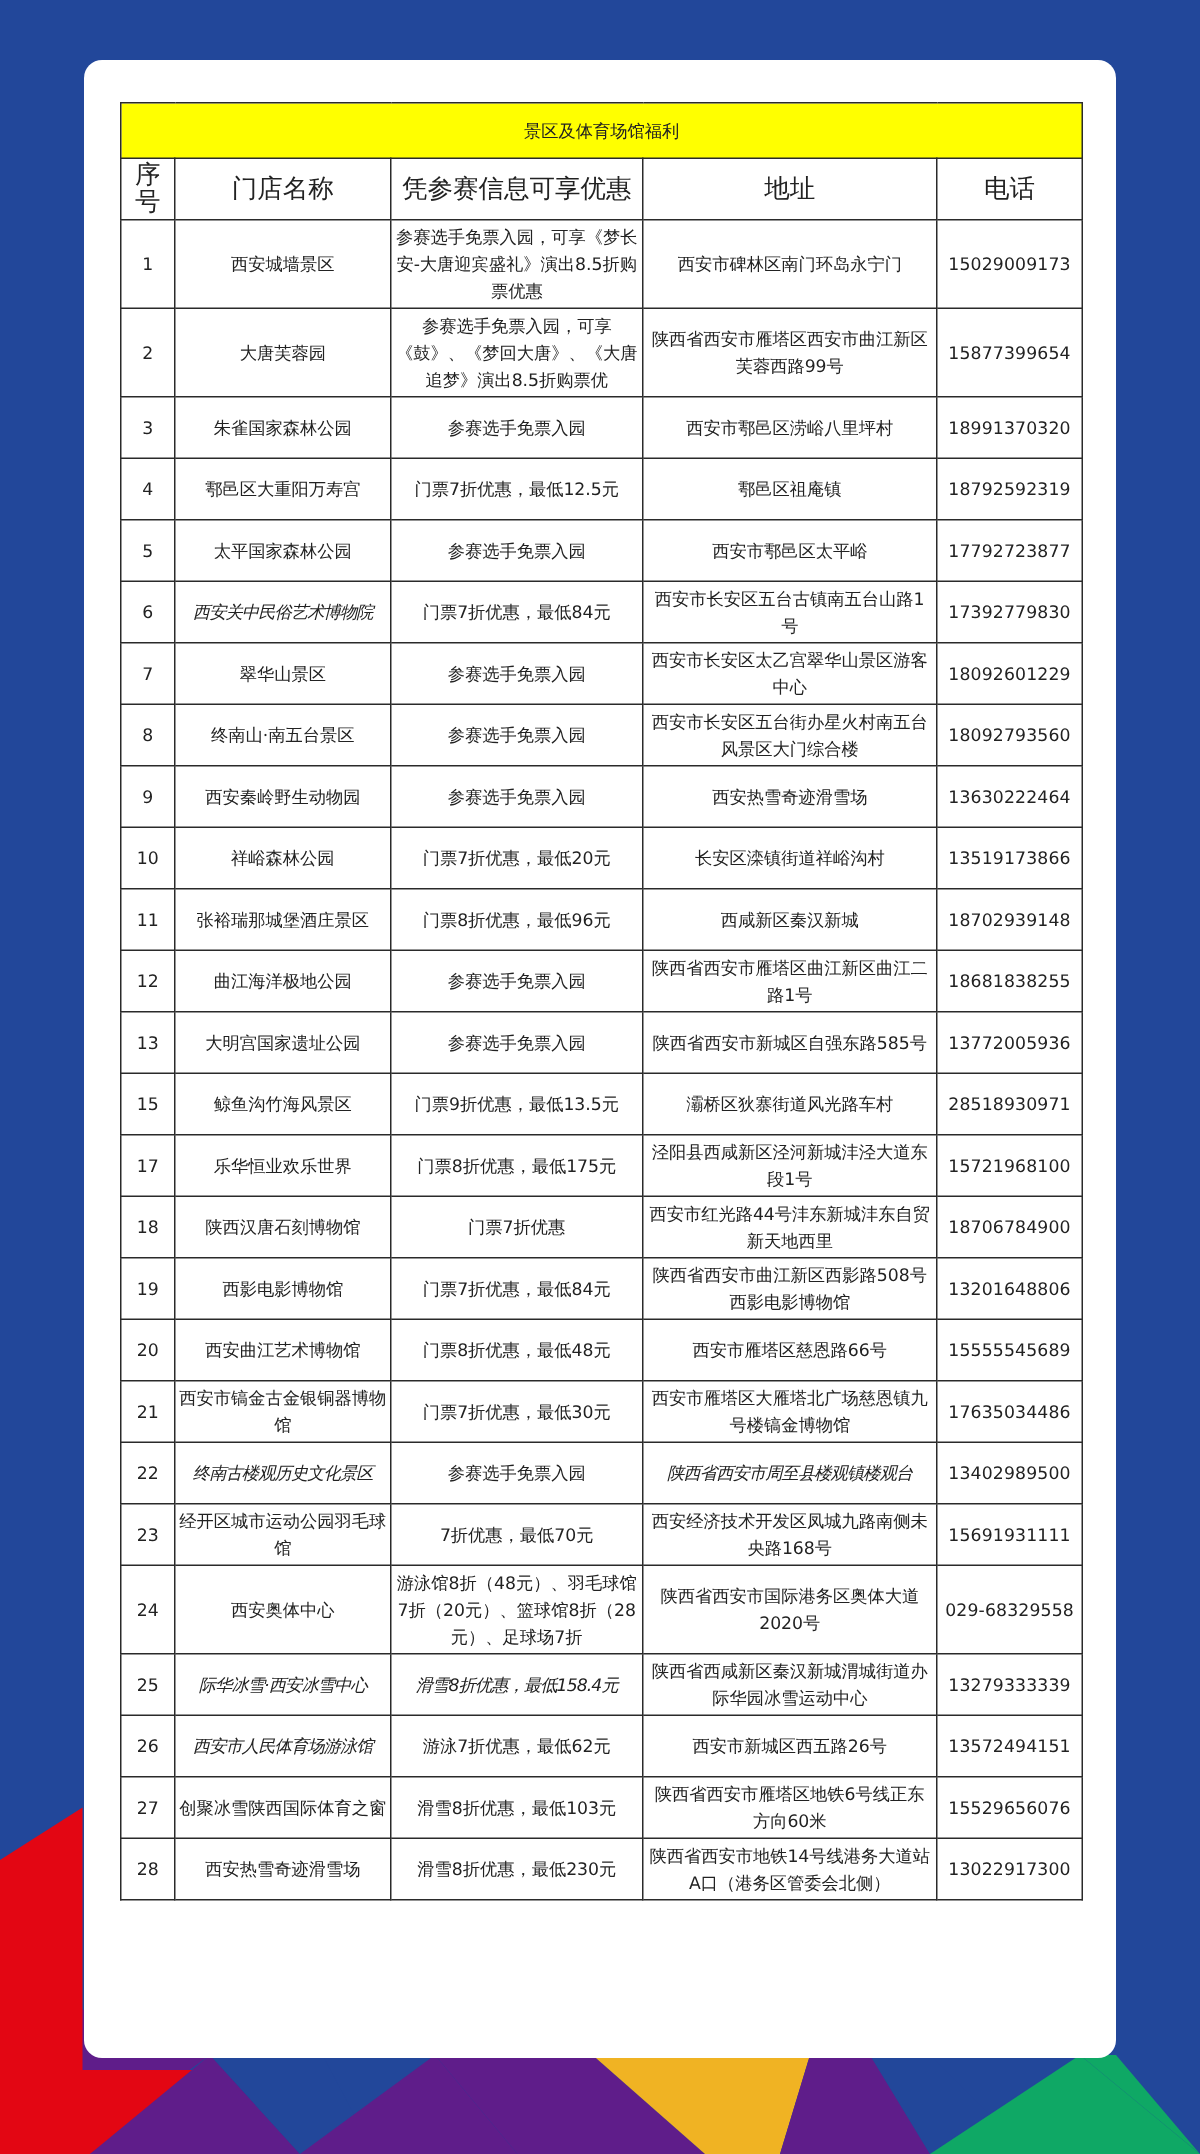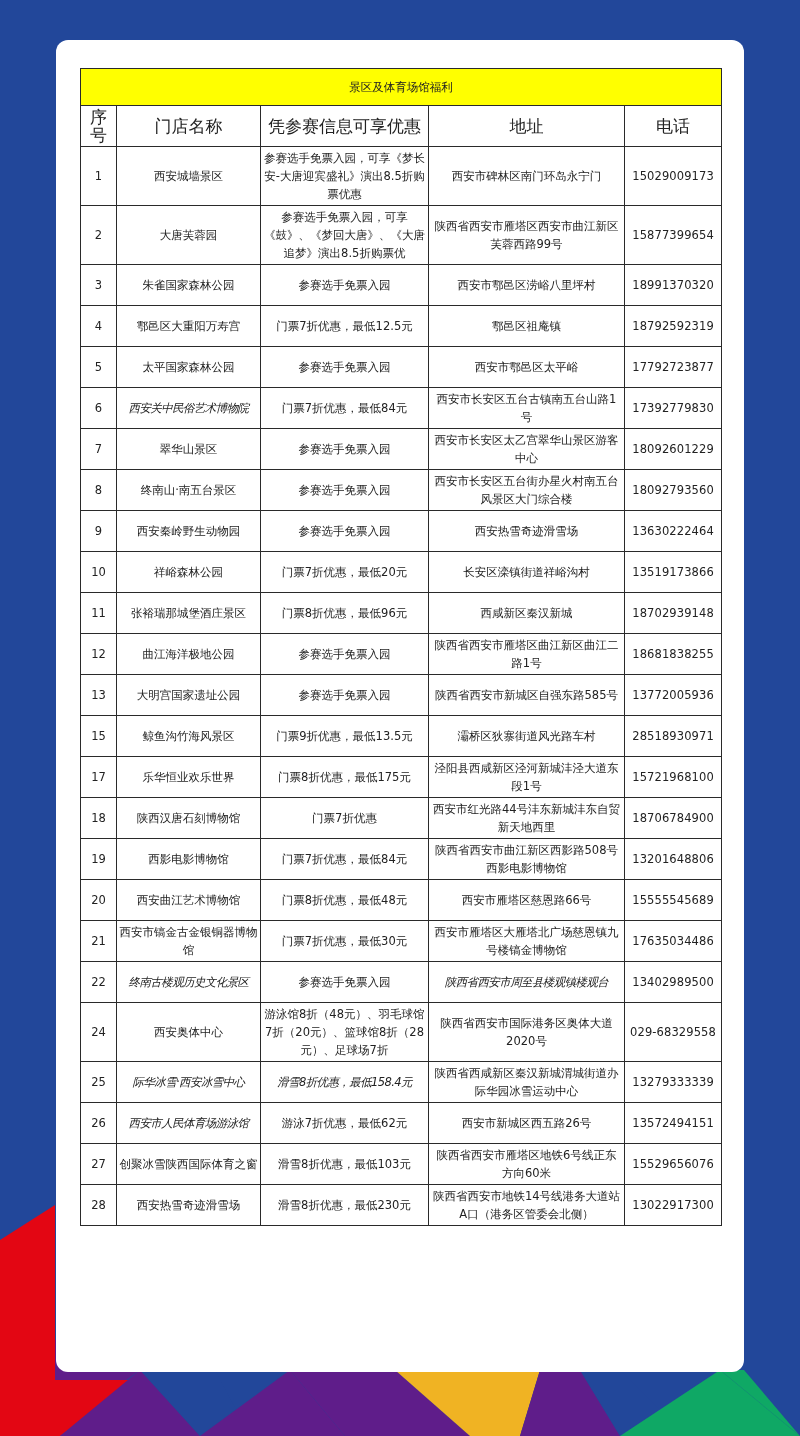--- a/index.html
+++ b/index.html
@@ -205,20 +205,27 @@
           <td>西安市雁塔区大雁塔北广场慈恩镇九号楼镐金博物馆</td>
           <td class="phone">17635034486</td>
         </tr>
         <tr>
           <td class="idx">22</td>
           <td class="tight">终南古楼观历史文化景区</td>
           <td>参赛选手免票入园</td>
           <td class="tight">陕西省西安市周至县楼观镇楼观台</td>
           <td class="phone">13402989500</td>
         </tr>
+        <tr>
+          <td class="idx">23</td>
+          <td>经开区城市运动公园羽毛球馆</td>
+          <td>7折优惠，最低70元</td>
+          <td>西安经济技术开发区凤城九路南侧未央路168号</td>
+          <td class="phone">15691931111</td>
+        </tr>
         <tr class="tall">
           <td class="idx">24</td>
           <td>西安奥体中心</td>
           <td>游泳馆8折（48元）、羽毛球馆7折（20元）、篮球馆8折（28元）、足球场7折</td>
           <td>陕西省西安市国际港务区奥体大道2020号</td>
           <td class="phone">029-68329558</td>
         </tr>
         <tr>
           <td class="idx">25</td>
           <td class="tight">际华冰雪·西安冰雪中心</td>

